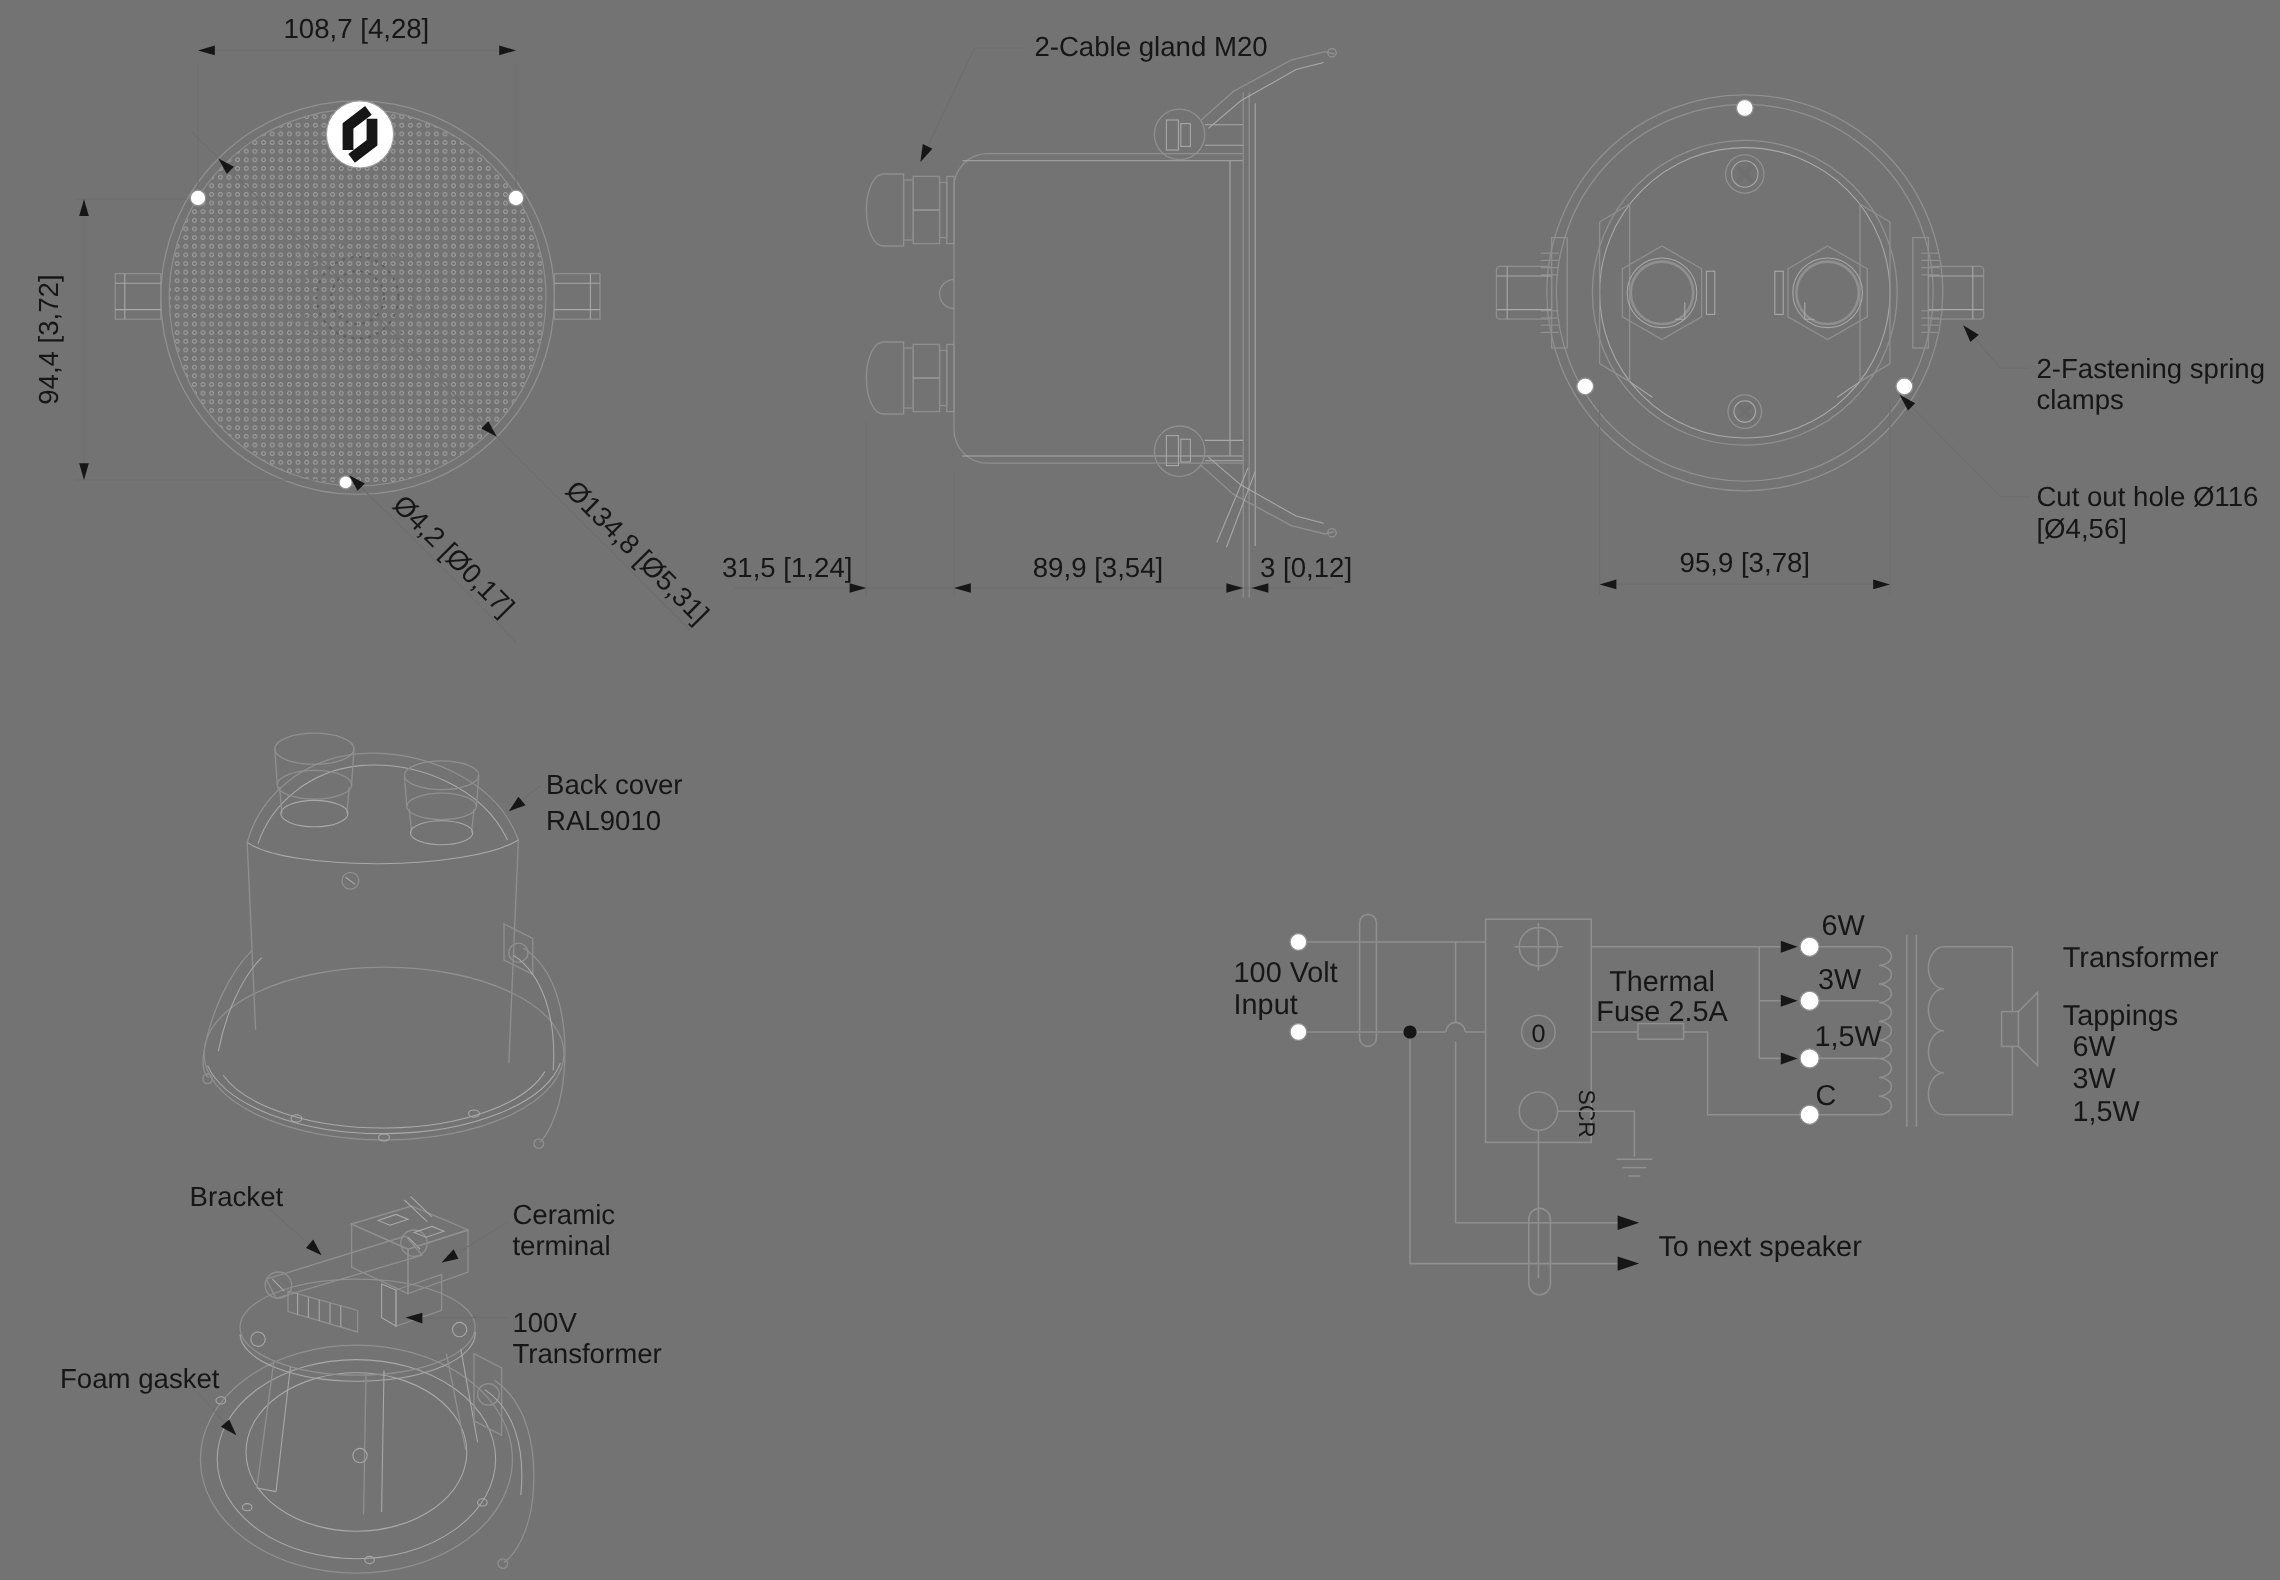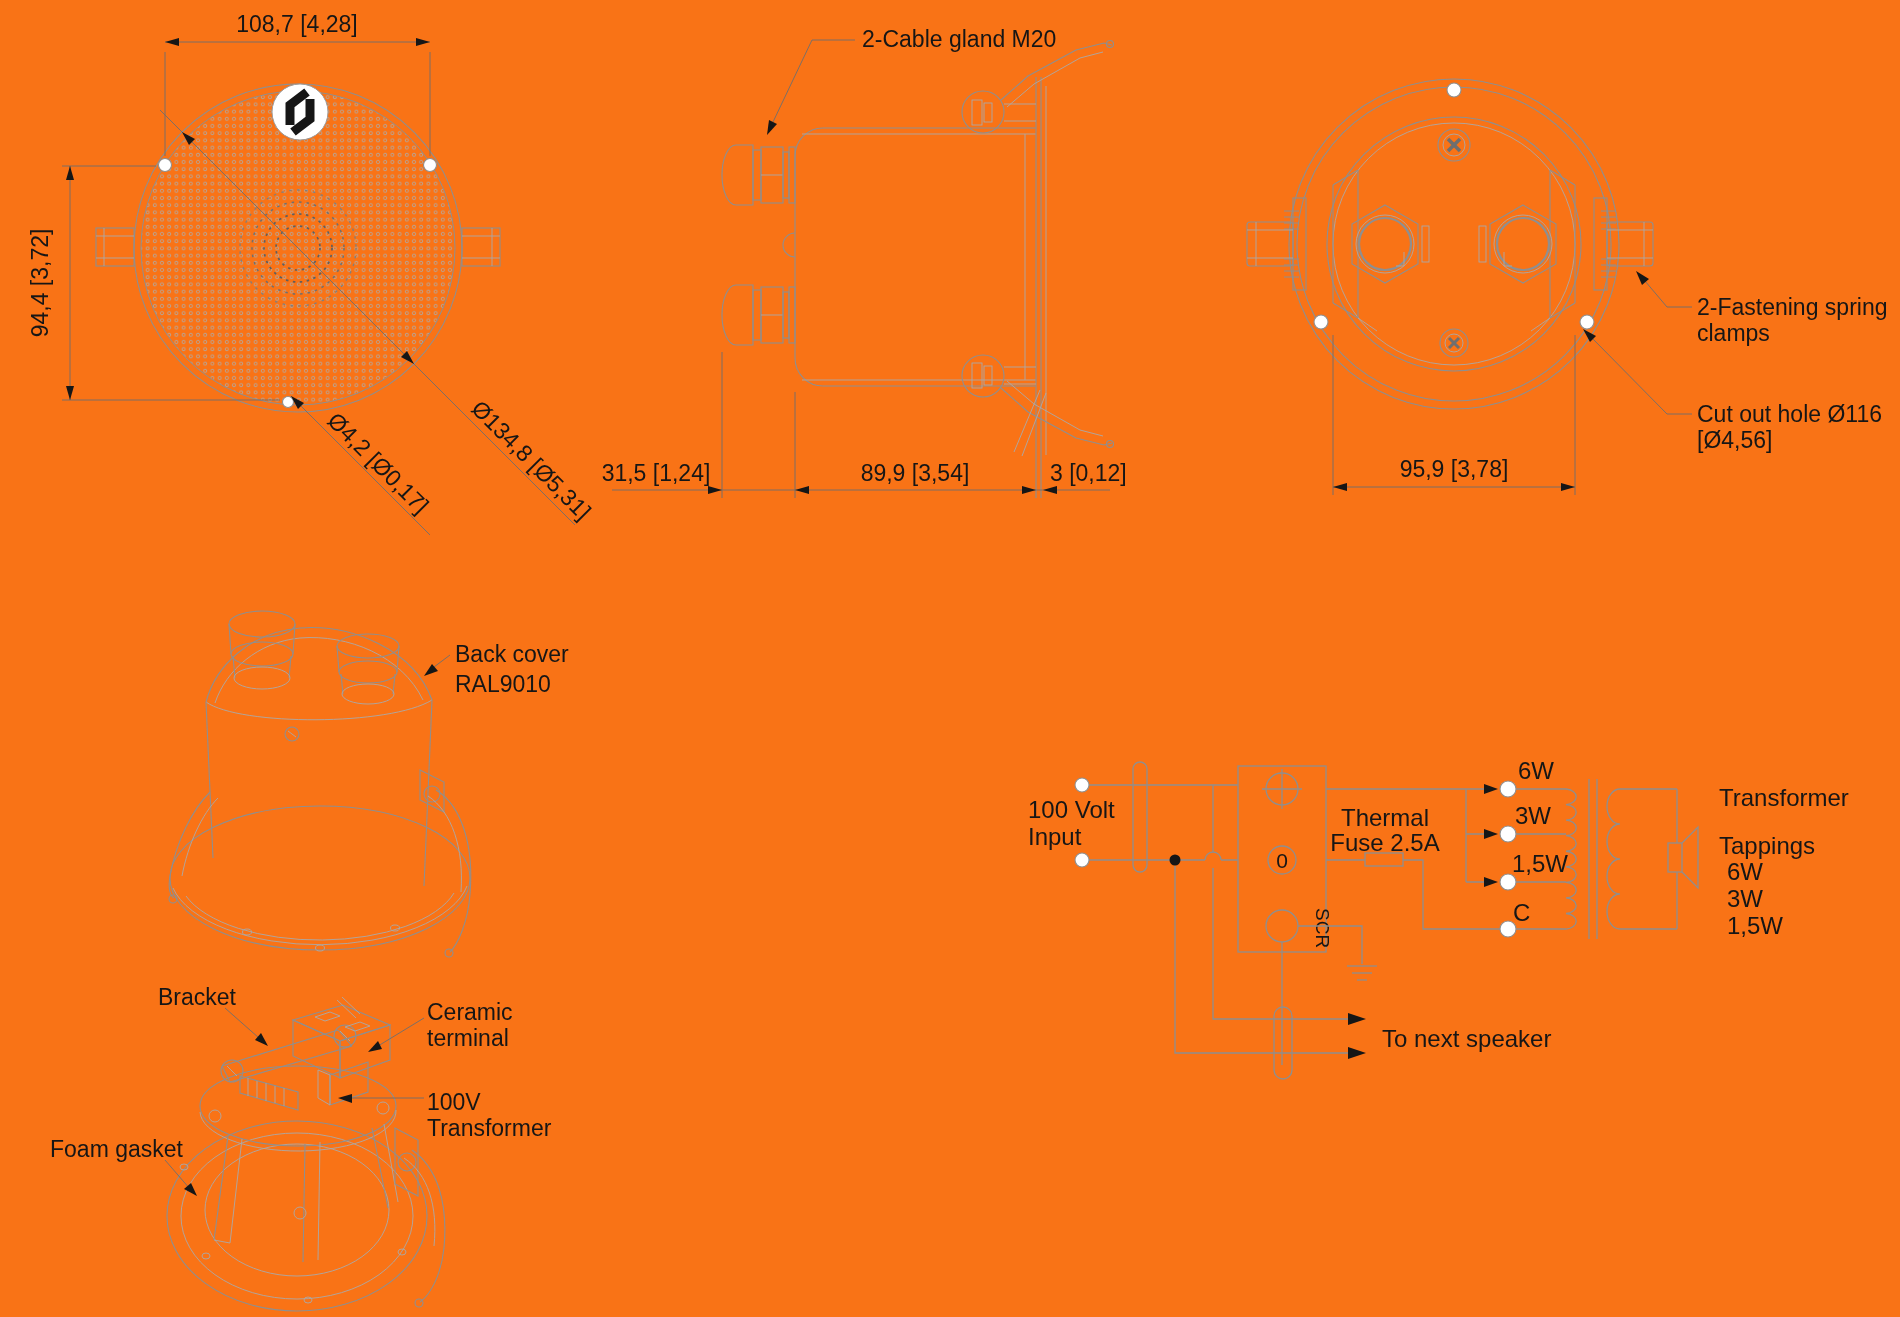--- a/index.html
+++ b/index.html
@@ -1,16 +1,16 @@
 <!DOCTYPE html>
 <html><head>
 <meta charset="utf-8">
 <style>
   html,body{margin:0;padding:0;background:#ffffff;}
-  .canvas{position:relative;width:1900px;height:1317px;background:#f97316;overflow:hidden;}
+  .canvas{position:relative;width:1900px;height:1317px;background:#737373;overflow:hidden;}
   svg{position:absolute;left:0;top:0;}
   svg text{font-family:"Liberation Sans","DejaVu Sans",sans-serif;fill:#161616;}
   .geo{stroke:#8f8f8f;fill:none;stroke-width:1.1;}
   .geo2{stroke:#a9a9a9;fill:none;stroke-width:0.9;}
   .geow{stroke:#8f8f8f;fill:#ffffff;stroke-width:1.1;}
   .dim{stroke:#6e6e6e;fill:none;stroke-width:0.9;}
   .wire{stroke:#8f8f8f;fill:none;stroke-width:1.3;}
   .arr{fill:#161616;stroke:none;}
   .lbl{font-size:23px;}
   .wlbl{font-size:24px;}

